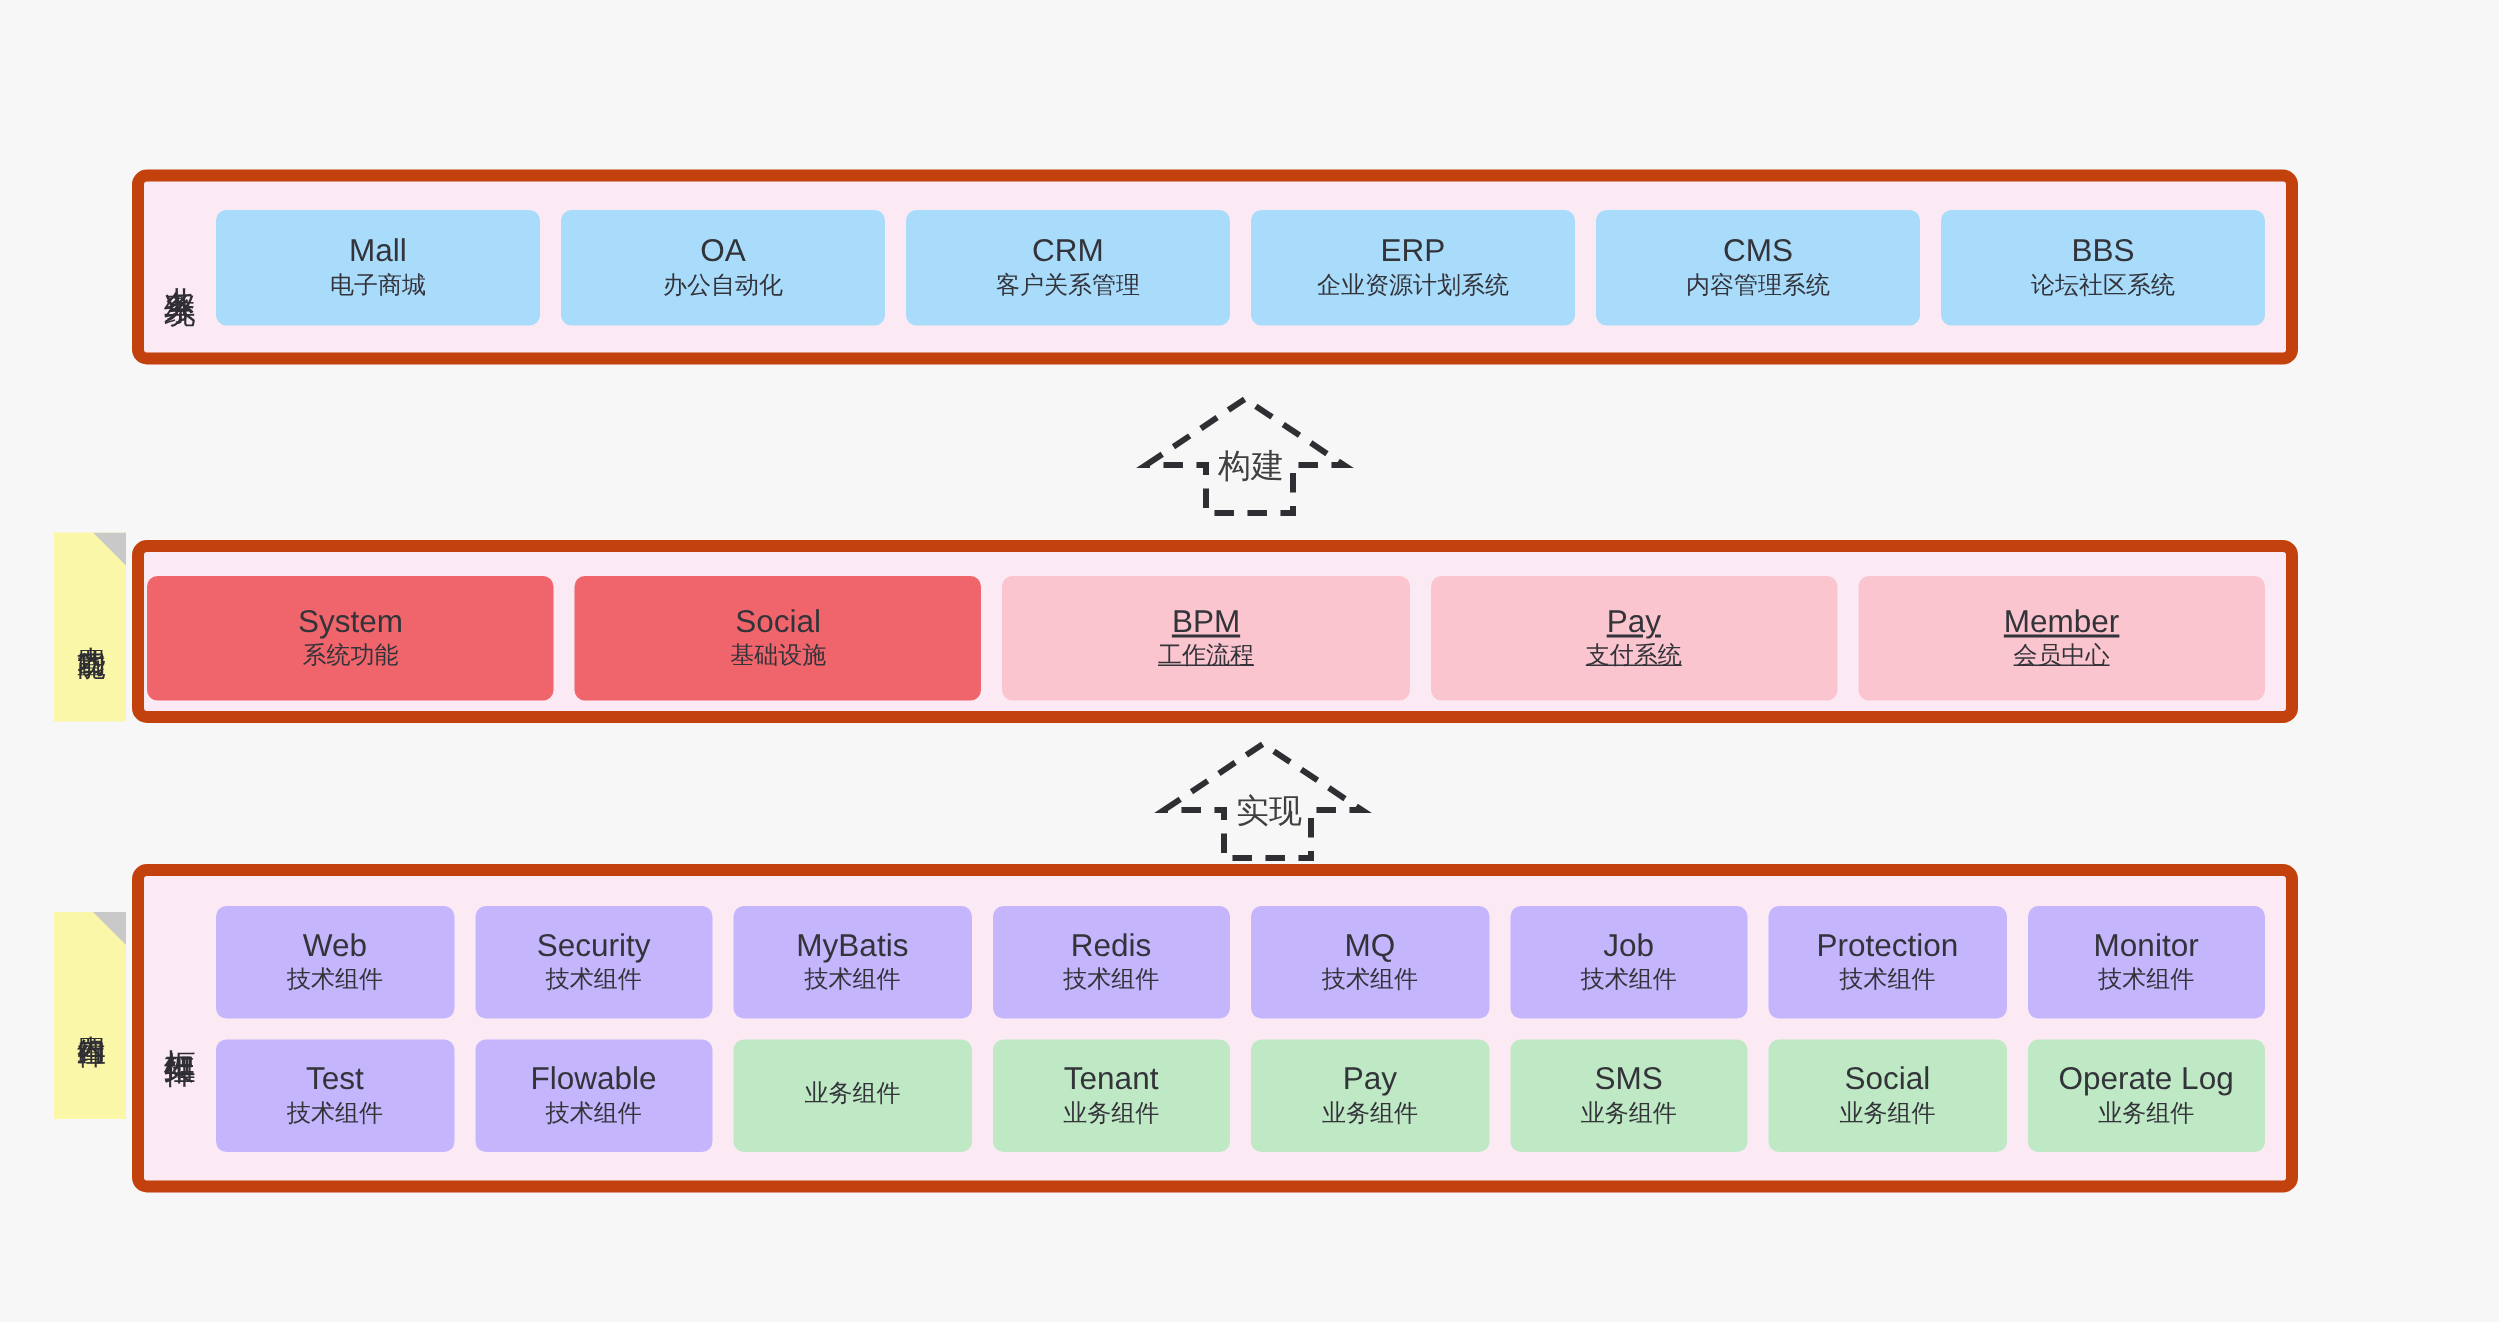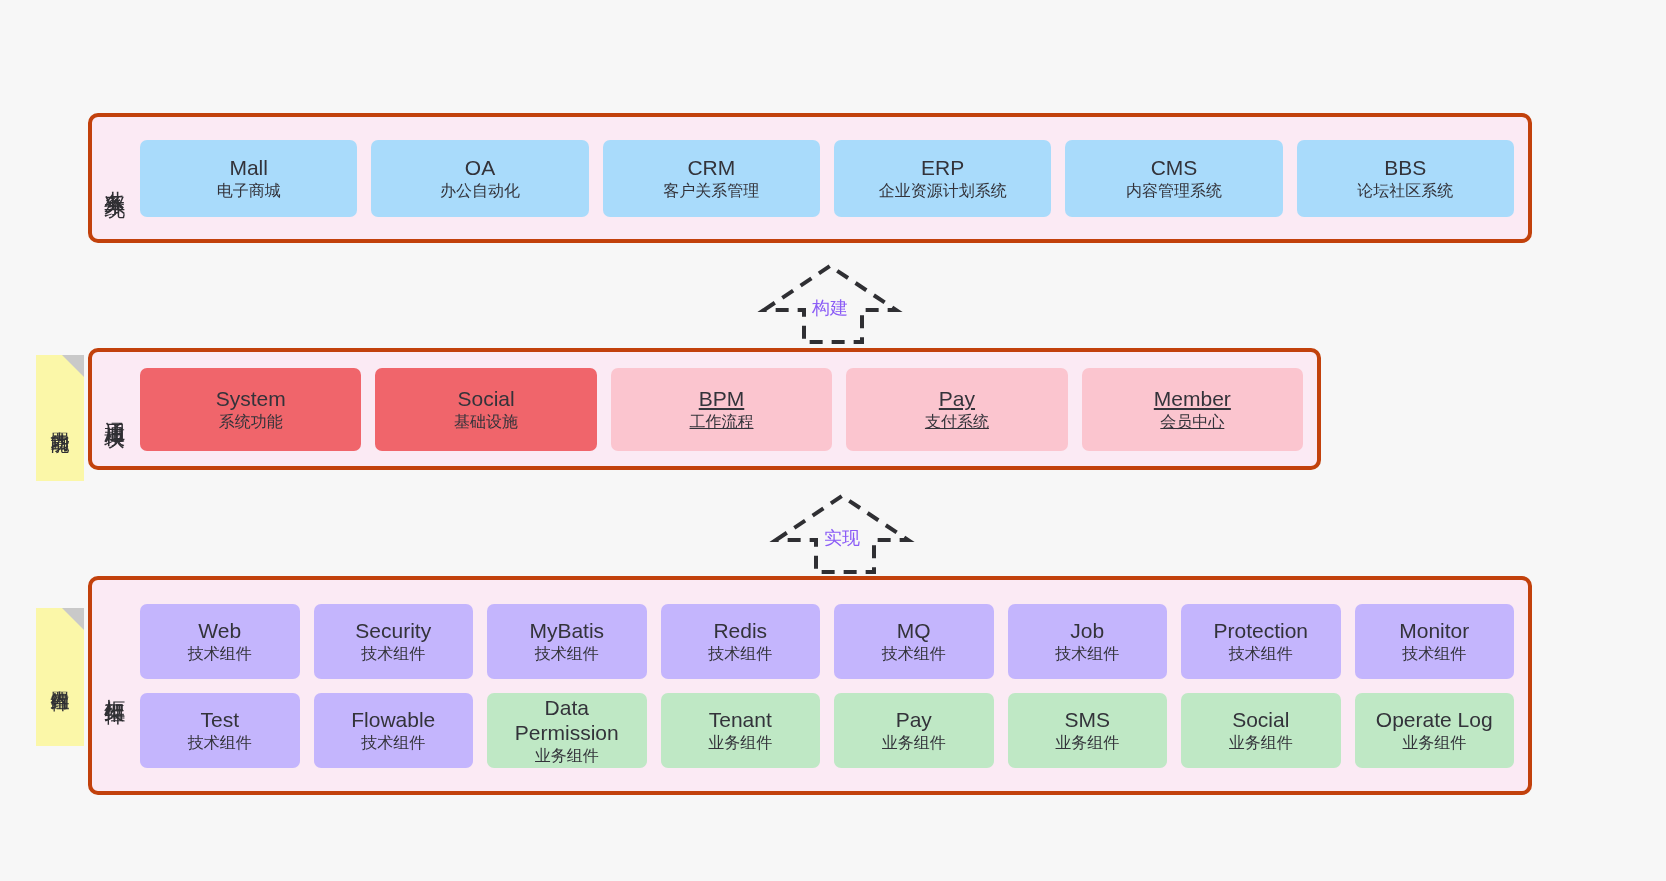--- a/index.html
+++ b/index.html
@@ -8,21 +8,21 @@
     background: #f7f7f7;
     font-family: "Liberation Sans", "DejaVu Sans", sans-serif;
     overflow: hidden;
   }
   #stage { position: relative; width: 1666px; height: 881px; }
 
   
   .panel {
     position: absolute;
     background: #fbeaf4;
-    border: 4px solid #c2410c;
+    border: 8px solid #c2410c;
     border-radius: 10px;
     box-sizing: border-box;
     display: flex;
     align-items: stretch;
   }
   .panel-label {
     flex: 0 0 auto;
     width: 46px;
     display: flex;
     align-items: center;
@@ -99,22 +99,22 @@
     width: 0; height: 0;
     border-top: 22px solid #c9c9c9;
     border-left: 22px solid transparent;
   }
 
   
   .arrow-wrap { position: absolute; }
   .arrow-wrap svg { display: block; overflow: visible; }
   .arrow-label {
     position: absolute;
-    font-size: 18px;
-    color: #8b5cf6;
+    font-size: 22px;
+    color: #404040;
     white-space: nowrap;
     user-select: none;
     text-align: right;
   }
 </style>
 </head>
 <body>
 
 <div id="stage">
 
@@ -155,21 +155,21 @@
       <path d="M 4 48 L 70 4 L 136 48 L 102 48 L 102 80 L 44 80 L 44 48 Z" fill="none" stroke="#2f2f33" stroke-width="4" stroke-dasharray="13 9" stroke-linejoin="miter"></path>
     </svg>
     <span class="arrow-label" style="left:52px; top:34px;">构建</span>
   </div>
 
   <div class="sticky" style="left:36px; top:355px; width:48px; height:126px;">
     <span class="fold"></span>
     <span>内置功能</span>
   </div>
 
-  <div class="panel" style="left:88px; top:348px; width:1233px; height:122px;">
+  <div class="panel" style="left:88px; top:360px; width:1444px; height:122px;flex-direction:column;">
     <div class="panel-label">通用模块</div>
     <div class="panel-body">
       <div class="row">
         <div class="card red">
           <span class="en">System</span>
           <span class="cn">系统功能</span>
         </div>
         <div class="card red">
           <span class="en">Social</span>
           <span class="cn">基础设施</span>
@@ -244,21 +244,20 @@
       <div class="row">
         <div class="card green">
           <span class="en">Test</span>
           <span class="cn">技术组件</span>
         </div>
         <div class="card green">
           <span class="en">Flowable</span>
           <span class="cn">技术组件</span>
         </div>
         <div class="card greenlite">
-          <span class="en">Data Permission</span>
           <span class="cn">业务组件</span>
         </div>
         <div class="card greenlite">
           <span class="en">Tenant</span>
           <span class="cn">业务组件</span>
         </div>
         <div class="card greenlite">
           <span class="en">Pay</span>
           <span class="cn">业务组件</span>
         </div>

